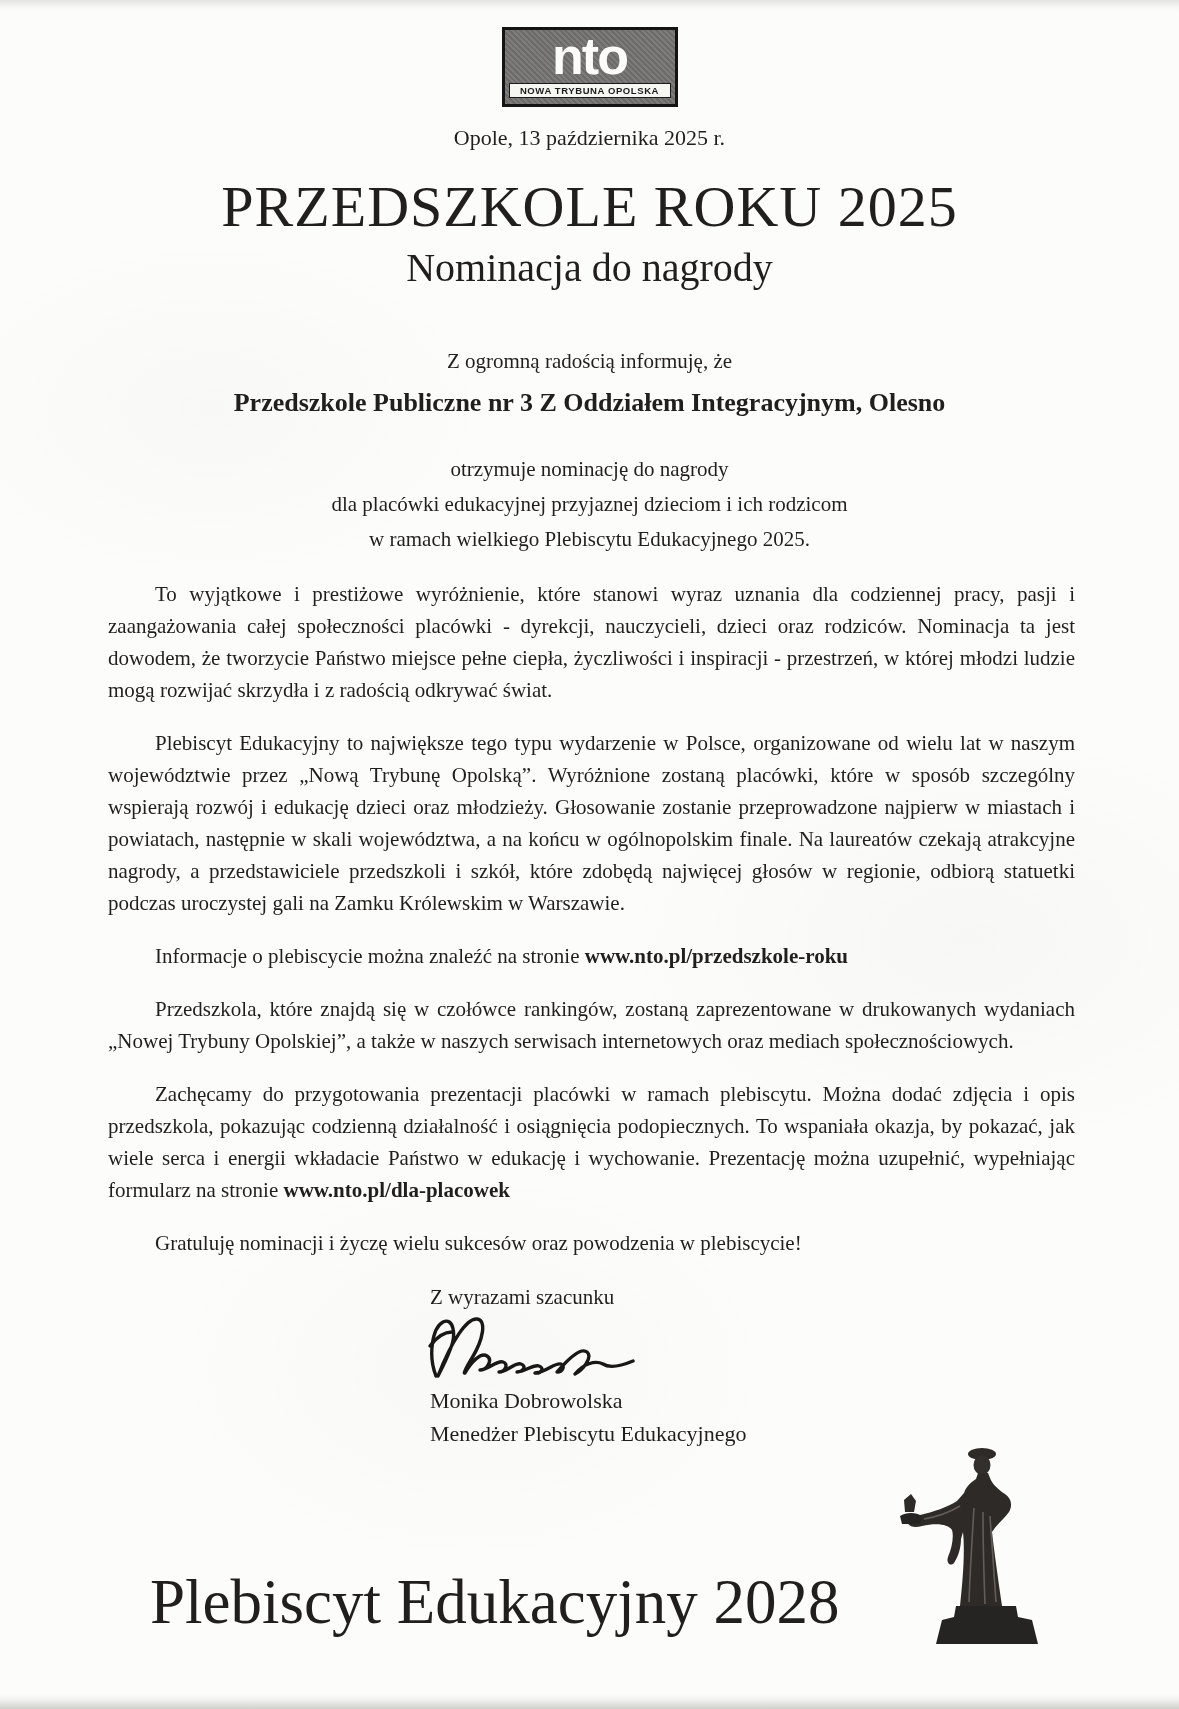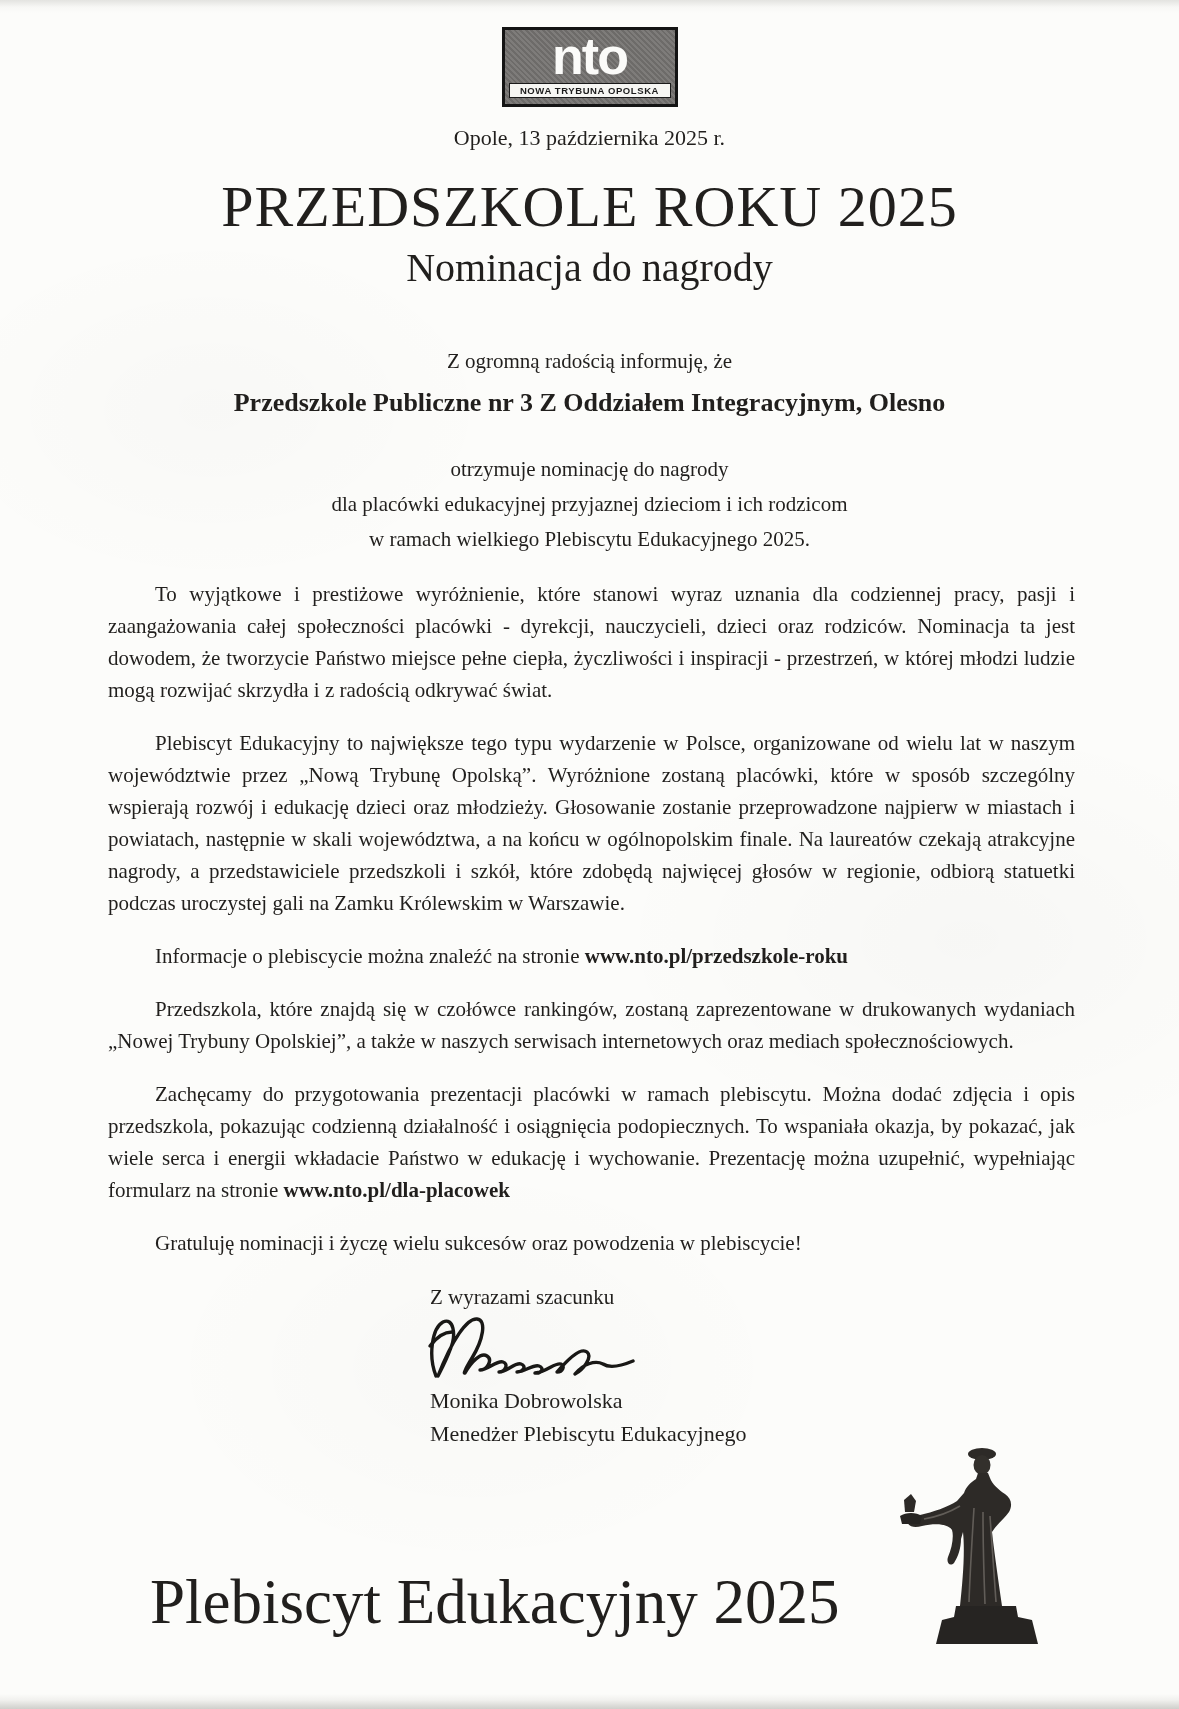--- a/index.html
+++ b/index.html
@@ -152,21 +152,21 @@
     <svg class="sig-scrawl" width="248" height="76" viewBox="0 0 248 76" aria-hidden="true">
       <g fill="none" stroke="#191816" stroke-width="3.4" stroke-linecap="round" stroke-linejoin="round">
         <path d="M14 64 C6 44 10 16 21 10 C31 5 35 22 28 38 C24 49 18 60 16 64 C30 28 45 6 55 7 C65 8 61 28 50 46 C44 56 41 62 43 61 C49 50 59 40 65 44 C71 48 65 58 58 58 C66 58 75 48 81 50 C87 52 83 60 77 60 C85 60 93 50 99 52 C105 54 101 60 95 60 C103 60 111 52 117 54 C123 56 119 62 113 61 C125 60 133 50 139 52 C143 54 141 60 135 60 C147 46 159 35 165 40 C171 45 161 58 153 62 C161 52 173 48 181 52 C187 56 199 54 211 49"></path>
         <path d="M8 34 C14 26 22 20 30 20"></path>
       </g>
     </svg>
     <div class="sig-name">Monika Dobrowolska</div>
     <div class="sig-role">Menedżer Plebiscytu Edukacyjnego</div>
   </section>
 
-  <div class="footer-campaign">Plebiscyt Edukacyjny 2025</div>
+  <div class="footer-campaign">Plebiscyt Edukacyjny 2028</div>
 
   <svg class="statue" width="172" height="226" viewBox="0 0 172 226" aria-hidden="true">
 
     <path d="M50 224 L152 224 L146 200 L132 197 L130 186 L70 186 L68 197 L56 200 Z" fill="#262422"></path>
 
     <ellipse cx="96" cy="34" rx="14" ry="6" fill="#2d2a27"></ellipse>
     <ellipse cx="96" cy="45" rx="8.5" ry="10" fill="#33302c"></ellipse>
 
     <path d="M92 53 L90 59 C84 63 80 67 78 73 L71 81 C62 87 47 92 34 95 C27 96 22 98 22 102 C22 107 29 108 36 106 C50 103 62 104 66 110 C68 116 66 128 62 137 C60 143 64 147 68 143 C72 137 75 128 75 119 L77 112 C79 132 77 158 74 186 L116 186 C112 158 108 130 106 112 C111 104 119 98 123 92 C127 85 125 78 119 74 C113 70 106 64 104 58 L102 53 Z" fill="#2d2a27"></path>
 

